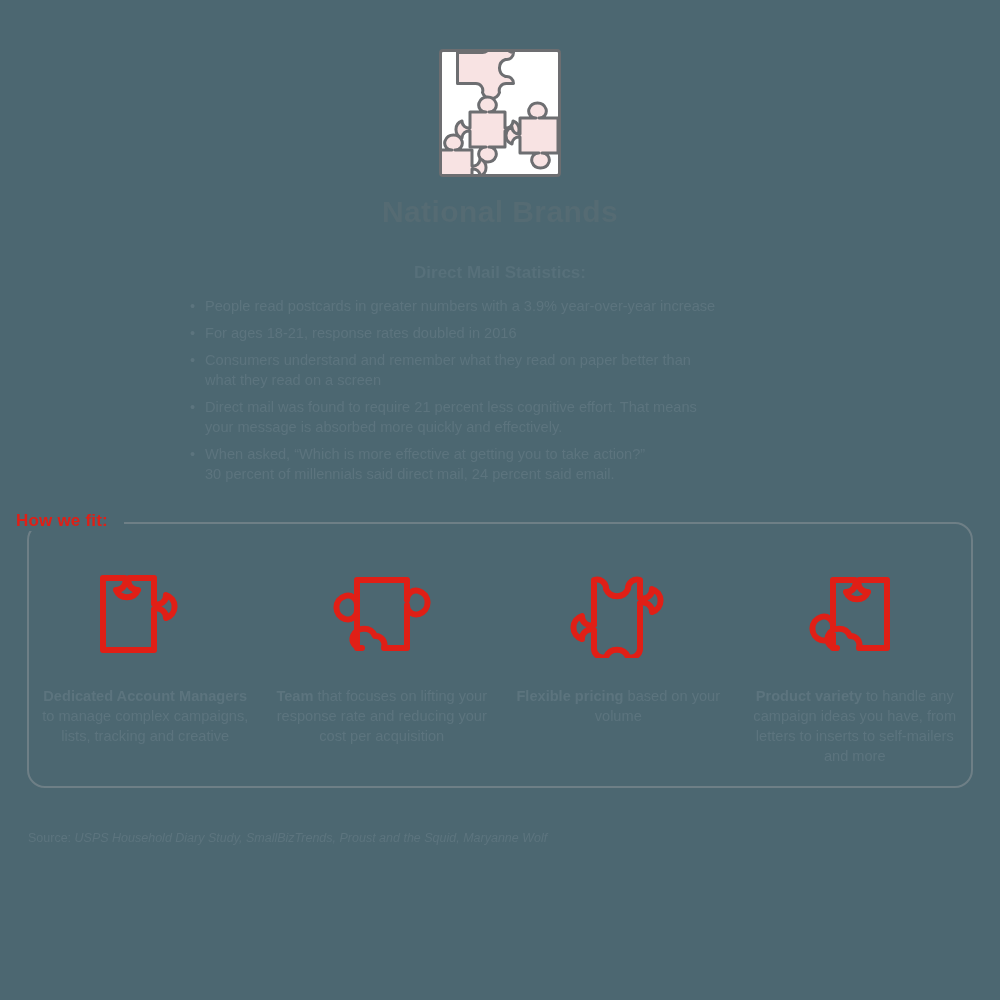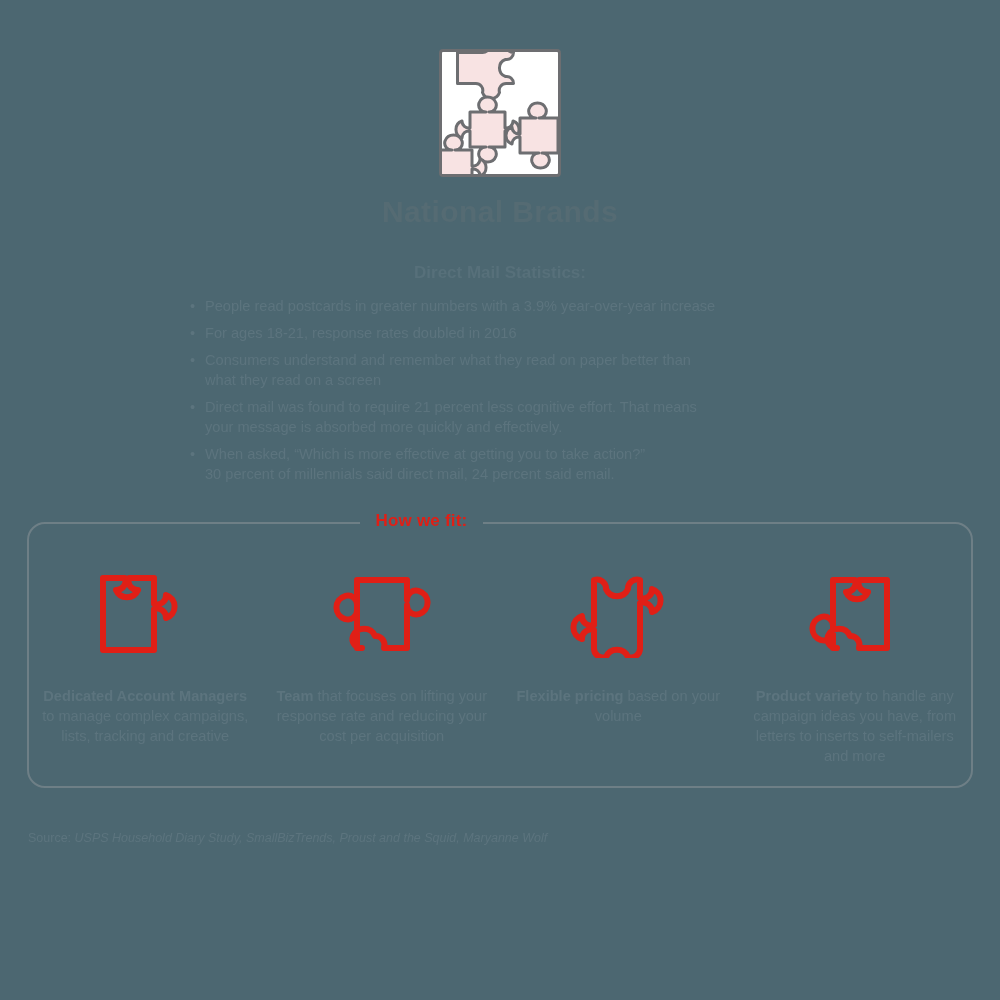--- a/index.html
+++ b/index.html
@@ -95,21 +95,20 @@
     height: 266px;
     border: 2px solid #6e7f86;
     border-radius: 18px;
     box-sizing: border-box;
   }
   .fit-label {
     position: absolute;
     left: 0;
     top: 511px;
     width: 843px;
-    text-align: center;
     pointer-events: none;
   }
   .fit-label span {
     display: inline-block;
     background: #4c6771;
     padding: 0 16px;
     font-size: 17px;
     font-weight: bold;
     color: #e01f16;
     letter-spacing: 0.2px;

